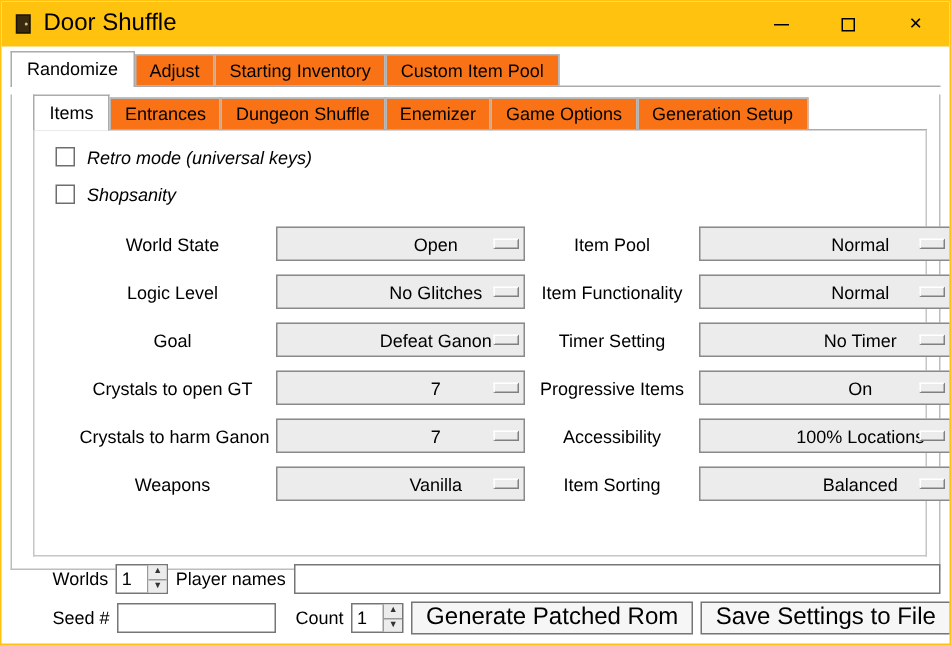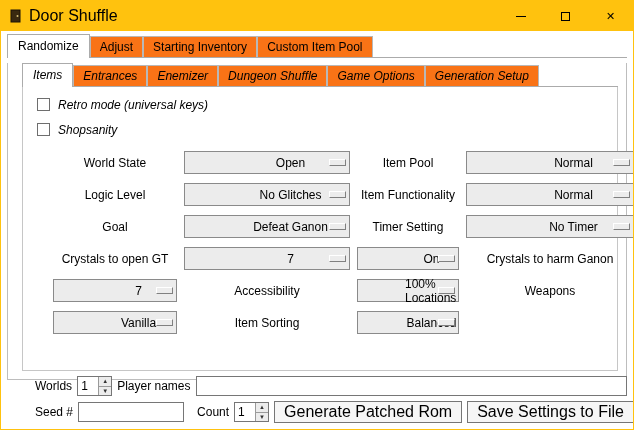--- a/index.html
+++ b/index.html
@@ -37,21 +37,21 @@
   }
   .tab.selected {
     background: #ffffff;
     border-color: #ababab;
     margin-top: 0; margin-bottom: -1px;
     padding: 4px 10px 5px 10px;
     position: relative; z-index: 2;
   }
   .outer-tabbar { margin: 3px 6px 0 6px; }
   .outer-pane { margin: 0 6px; border: 1px solid #bdbdbd; border-top: none; padding-bottom: 8px; }
-  .inner-tabbar { margin: 5px 8px 0 14px; font-style: italic; }
+  .inner-tabbar { margin: 5px 8px 0 14px; }
   .inner-pane { margin: 0 8px 0 14px; border: 1px solid #c6c6c6; border-top: none; padding: 8px 0 36px 8px; }
   
   .check-row { display: flex; align-items: center; gap: 8px; margin: 2px 0 10px 6px; height: 15px; font-style: italic; }
   .cb { width: 13px; height: 13px; background: #fff; border: 1px solid #6e6e6e; flex: none; cursor: default; }
   
   .grid {
     display: grid;
     grid-template-columns: 124px 166px 102px 168px;
     column-gap: 7px; row-gap: 9px;
     margin: 14px 0 0 22px;
@@ -128,22 +128,22 @@
     <div class="tab">Adjust</div>
     <div class="tab">Starting Inventory</div>
     <div class="tab">Custom Item Pool</div>
   </div>
 
   <div class="outer-pane">
 
     <div class="tabbar inner-tabbar">
       <div class="tab selected">Items</div>
       <div class="tab">Entrances</div>
+      <div class="tab">Dungeon Shuffle</div>
       <div class="tab">Enemizer</div>
-      <div class="tab">Dungeon Shuffle</div>
       <div class="tab">Game Options</div>
       <div class="tab">Generation Setup</div>
     </div>
 
     <div class="inner-pane">
 
       <div class="check-row">
         <span class="cb"></span>
         <span>Retro mode (universal keys)</span>
       </div>
@@ -185,20 +185,21 @@
         <div class="dropdown">
           <span class="dval">No Timer</span>
           <span class="ind"></span>
         </div>
 
         <span class="flabel">Crystals to open GT</span>
         <div class="dropdown">
           <span class="dval">7</span>
           <span class="ind"></span>
         </div>
+        <span class="flabel">Progressive Items</span>
         <div class="dropdown">
           <span class="dval">On</span>
           <span class="ind"></span>
         </div>
 
         <span class="flabel">Crystals to harm Ganon</span>
         <div class="dropdown">
           <span class="dval">7</span>
           <span class="ind"></span>
         </div>

